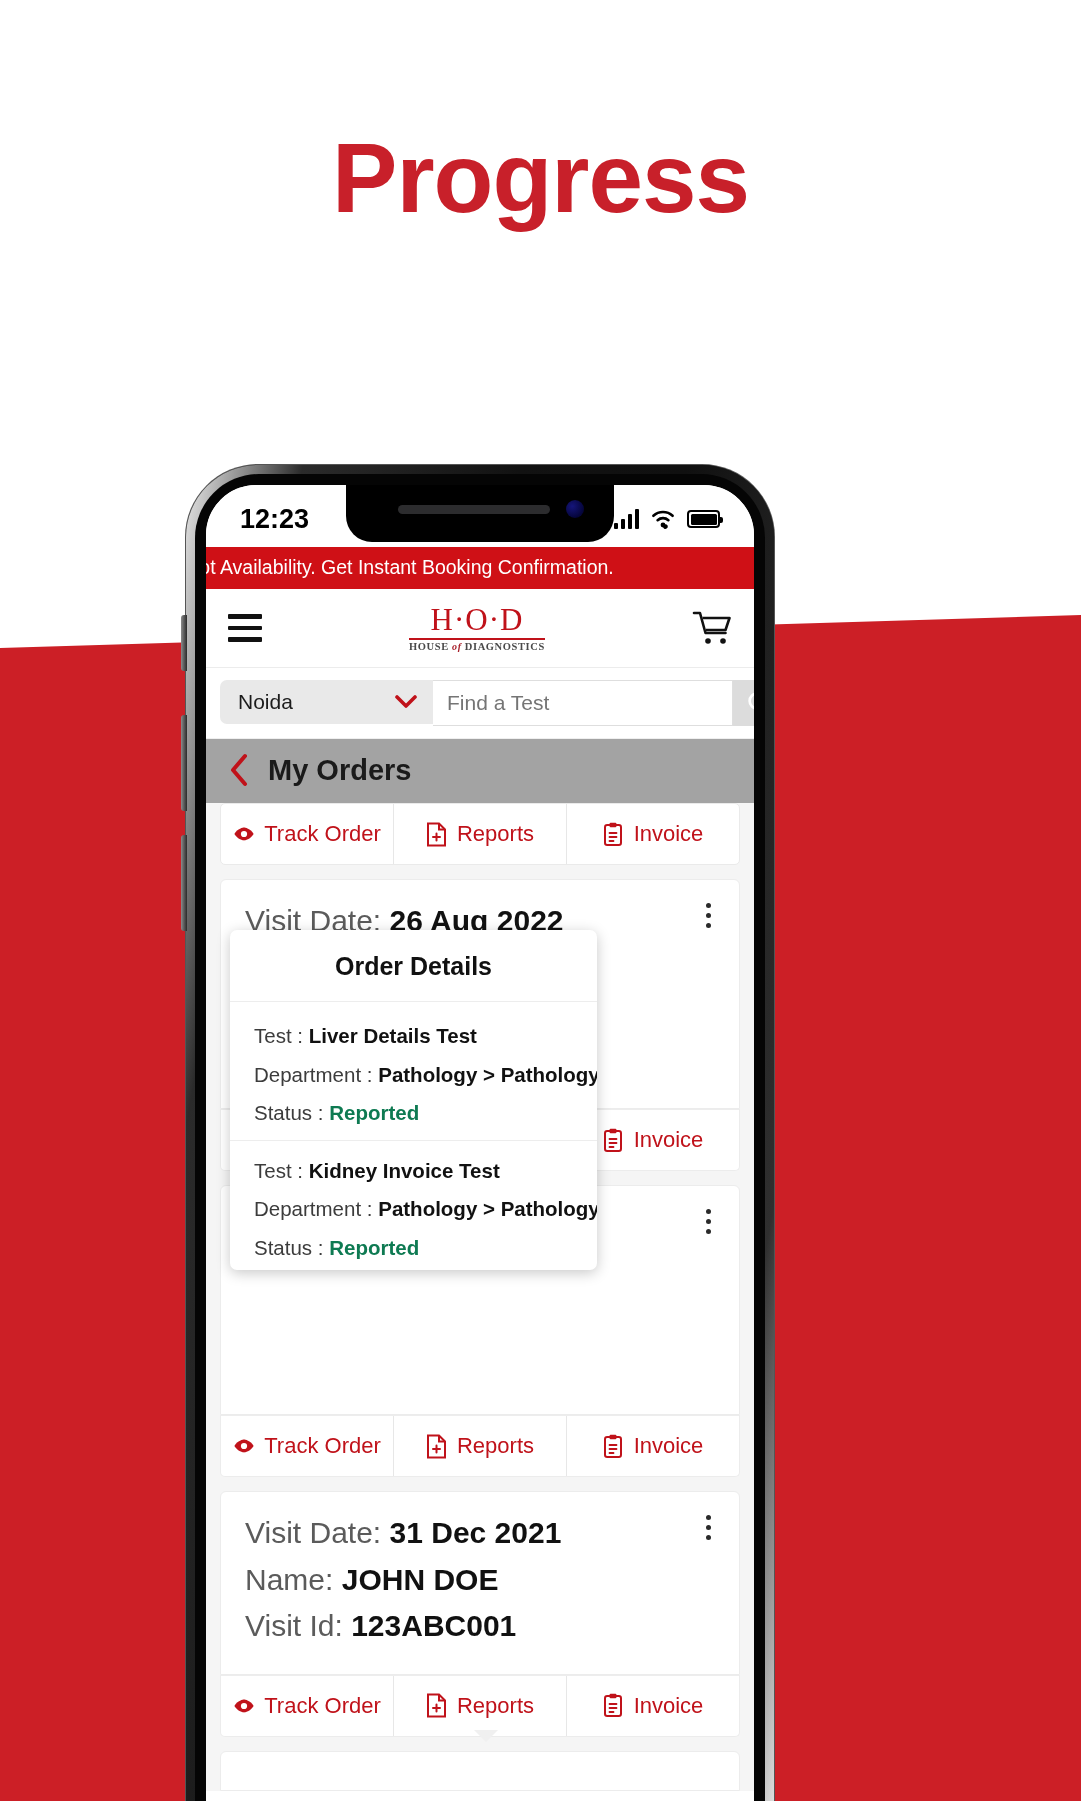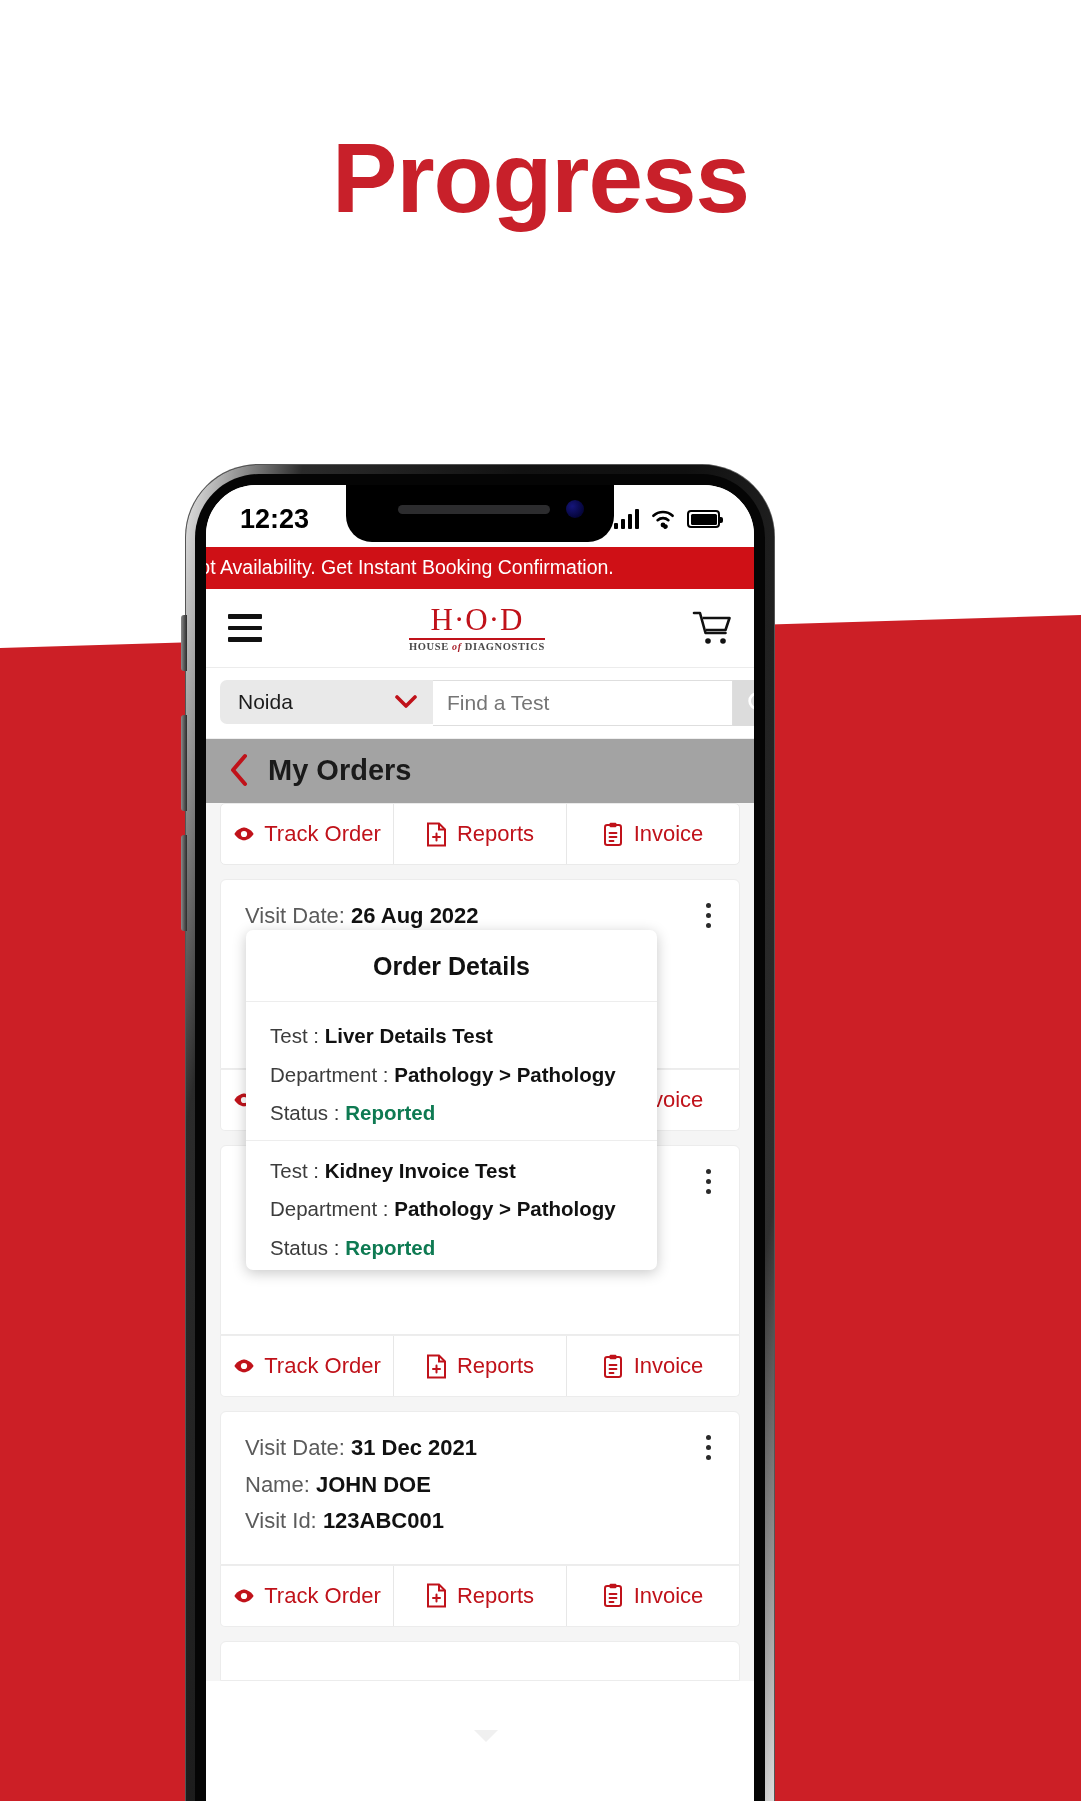--- a/index.html
+++ b/index.html
@@ -270,43 +270,43 @@
   }
   .card .kebab {
     position: absolute;
     right: 18px; top: 18px;
     width: 26px; height: 34px;
     display: flex; flex-direction: column; align-items: center; justify-content: center; gap: 5px;
     cursor: pointer;
   }
   .card .kebab i { width: 5px; height: 5px; background: #2a2a2a; border-radius: 50%; display: block; }
 
-  .row { font-size: 22px; color: #5b5b5b; margin-bottom: 9px; line-height: 1.25; }
+  .row { font-size: 30px; color: #5b5b5b; margin-bottom: 9px; line-height: 1.25; }
   .row b { color: #111; font-weight: bold; }
   .row .ok { color: #128a2b; font-weight: bold; }
   .card-actionbar {
     background:#fff;
     border:1px solid #ececec;
     border-top:1px solid #ededed;
     border-radius: 0 0 5px 5px;
     display:flex; height:62px; overflow:hidden;
   }
   .card-actionbar .act {
     flex:1 1 0; display:flex; align-items:center; justify-content:center; gap:9px;
     color:#c0121a; font-size:22px; cursor:pointer; border-right:1px solid #e7e7e7;
   }
   .card-actionbar .act:last-child{ border-right:none; }
   .card-actionbar .act .ic { width:22px; height:25px; display:flex; align-items:center; }
 
   
   .popup {
     position: absolute;
-    left: 40px;
+    left: 24px;
     top: 445px;
-    width: 411px;
+    width: 367px;
     background: #fff;
     border-radius: 7px;
     box-shadow: 0 3px 14px rgba(0,0,0,0.22);
     overflow: hidden;
     z-index: 40;
   }
   .popup-head {
     text-align: center;
     font-size: 25px;
     font-weight: bold;

